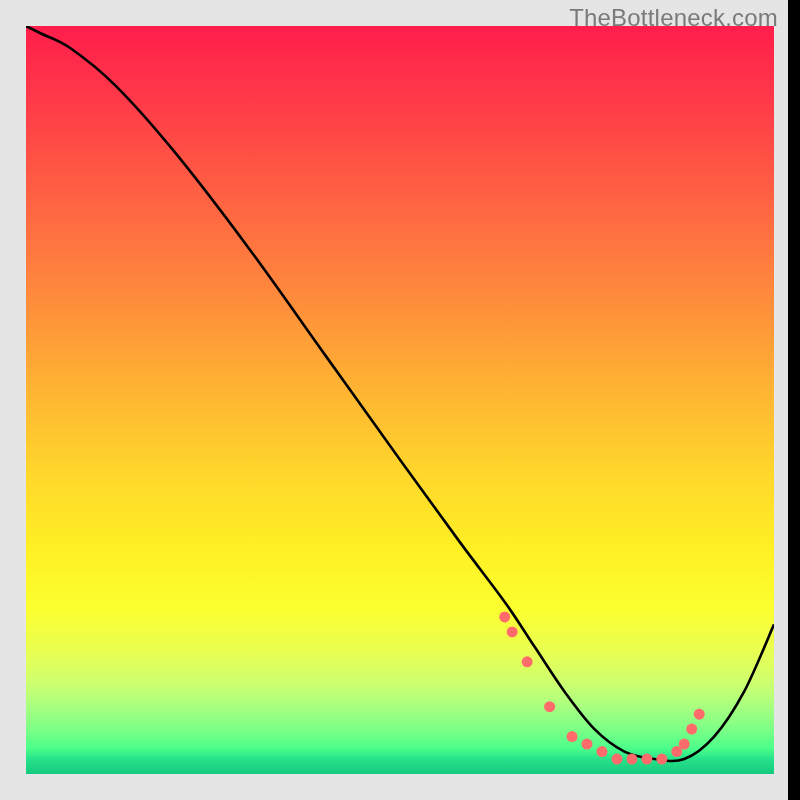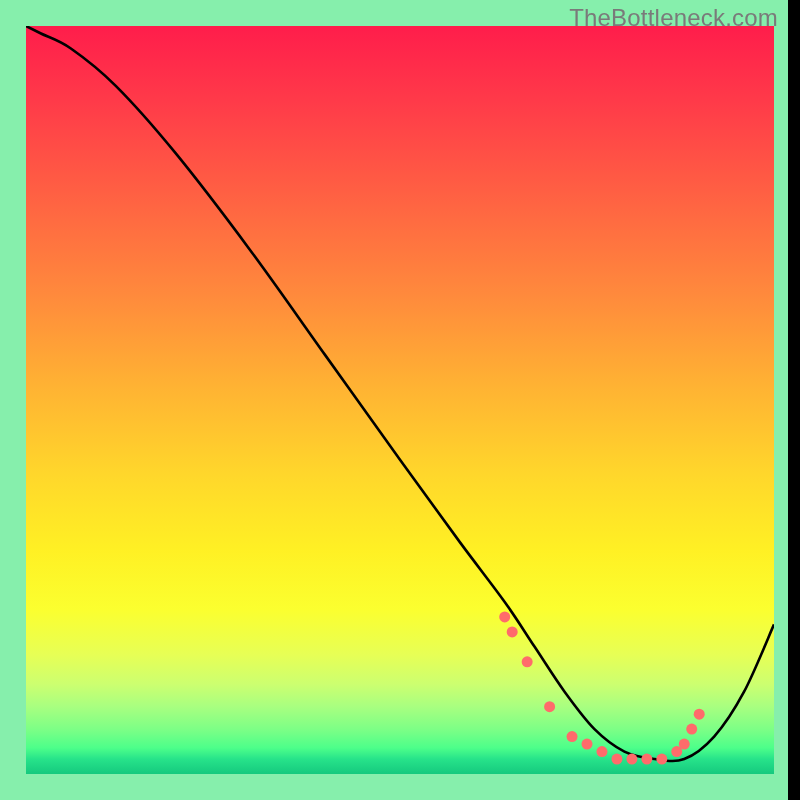--- a/index.html
+++ b/index.html
@@ -8,21 +8,21 @@
     width: 800px;
     height: 800px;
     background: #000;
     overflow: hidden;
     font-family: Arial, Helvetica, sans-serif;
   }
   .frame {
     position: relative;
     width: 788px;
     height: 800px;
-    background: #86efac;
+    background: #e5e5e5;
   }
   .plot {
     position: absolute;
     left: 26px;
     top: 26px;
     width: 748px;
     height: 748px;
     
     background: linear-gradient(
       to bottom,

